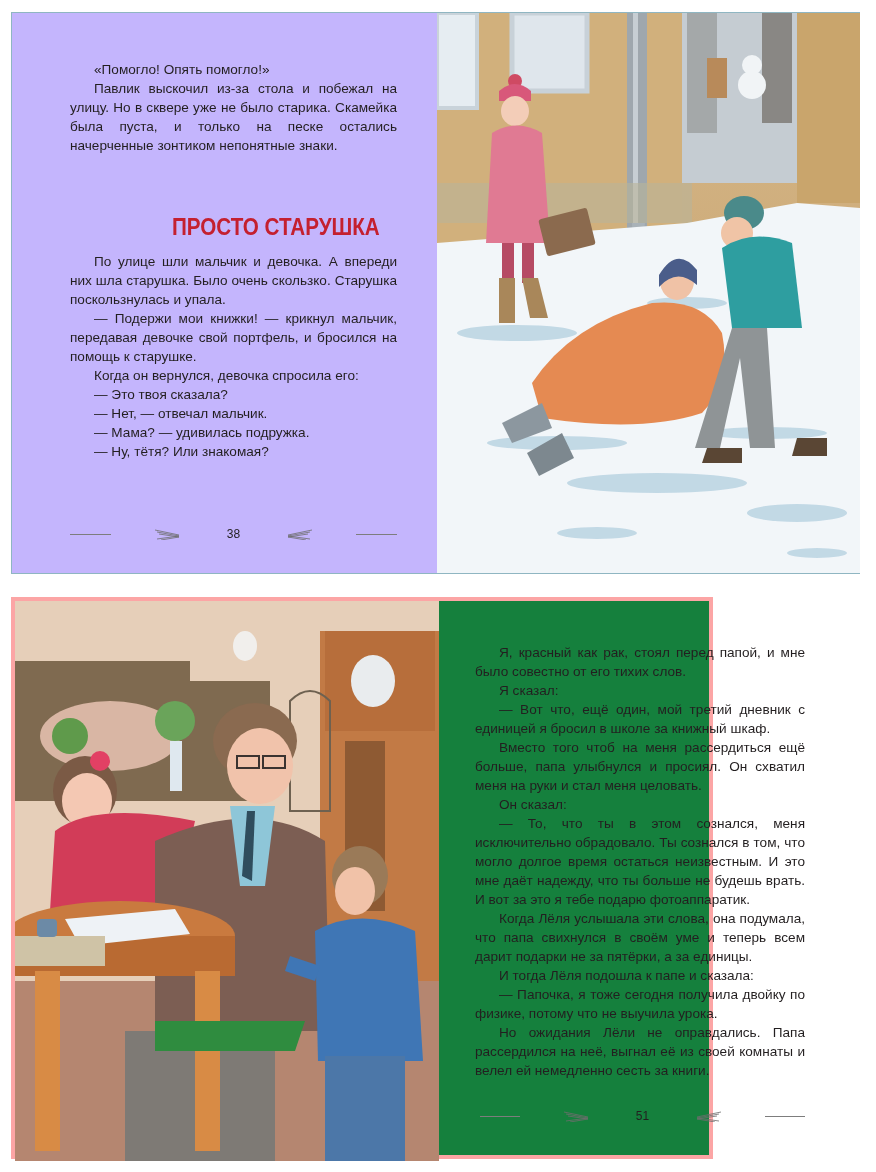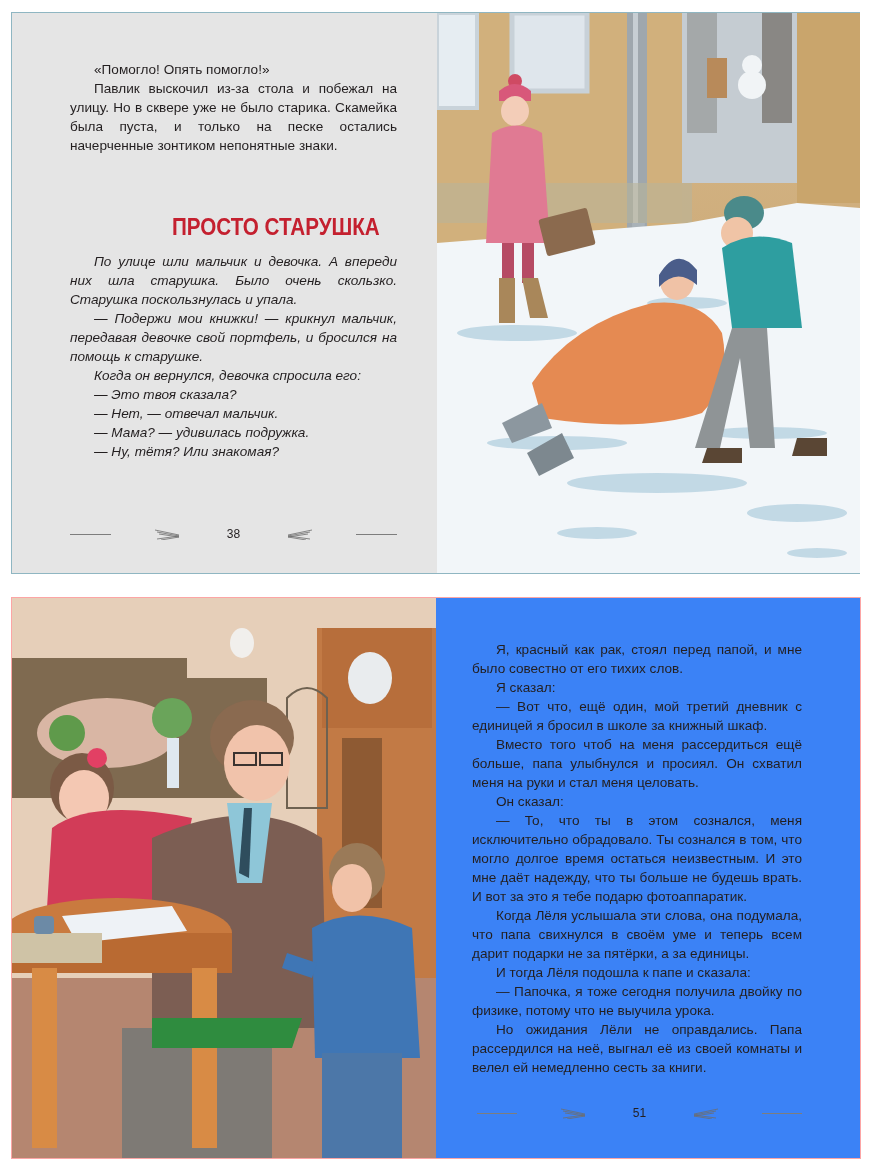--- a/index.html
+++ b/index.html
@@ -1,30 +1,30 @@
 <!DOCTYPE html>
 <html><head>
 <meta charset="utf-8">
 <style>
   html, body { margin:0; padding:0; }
   body { width:876px; height:1172px; background:#ffffff; position:relative; overflow:hidden;
          font-family:"Liberation Sans", sans-serif; color:#231f20; }
 
   
   .spread1 { position:absolute; left:11px; top:12px; width:849px; height:562px;
-             border:1px solid #8fb6c2; box-sizing:border-box; background:#e5e5e5; }
-  .spread2 { position:absolute; left:11px; top:597px; width:850px; height:562px;
-             border:1px solid #fca5a5; box-sizing:border-box; background:#3b82f6; }
+             border:1px solid #8fb6c2; box-sizing:border-box; background:#c4b5fd; }
+  .spread2 { position:absolute; left:11px; top:597px; width:702px; height:562px;
+             border:4px solid #fca5a5; box-sizing:border-box; background:#15803d; }
 
   .textcol { position:absolute; font-size:13.6px; line-height:19px; }
   .textcol p { margin:0; text-align:justify; text-align-last:left; }
   .textcol p.ind { text-indent:24px; }
 
   .t1 { left:58px; top:47px; width:327px; }
-  .t2 { left:58px; top:239px; width:327px;font-style:italic; }
+  .t2 { left:58px; top:239px; width:327px; }
   .t3 { left:460px; top:42px; width:330px; }
   .t1area { position:absolute; left:58px; width:327px; top:0; height:1px; }
 
   .footer { position:absolute; height:14px; display:flex; align-items:center;gap:44px; }
   .footer .rule { height:1px; background:#7d7d7d; flex:1; }
   .footer .num { font-size:12px; margin:0 4px; color:#231f20; }
   .footer .orn { width:24px; height:12px; }
 
   .illus { position:absolute; overflow:hidden; }
   .illus1 { left:425px; top:0; width:423px; height:560px;

